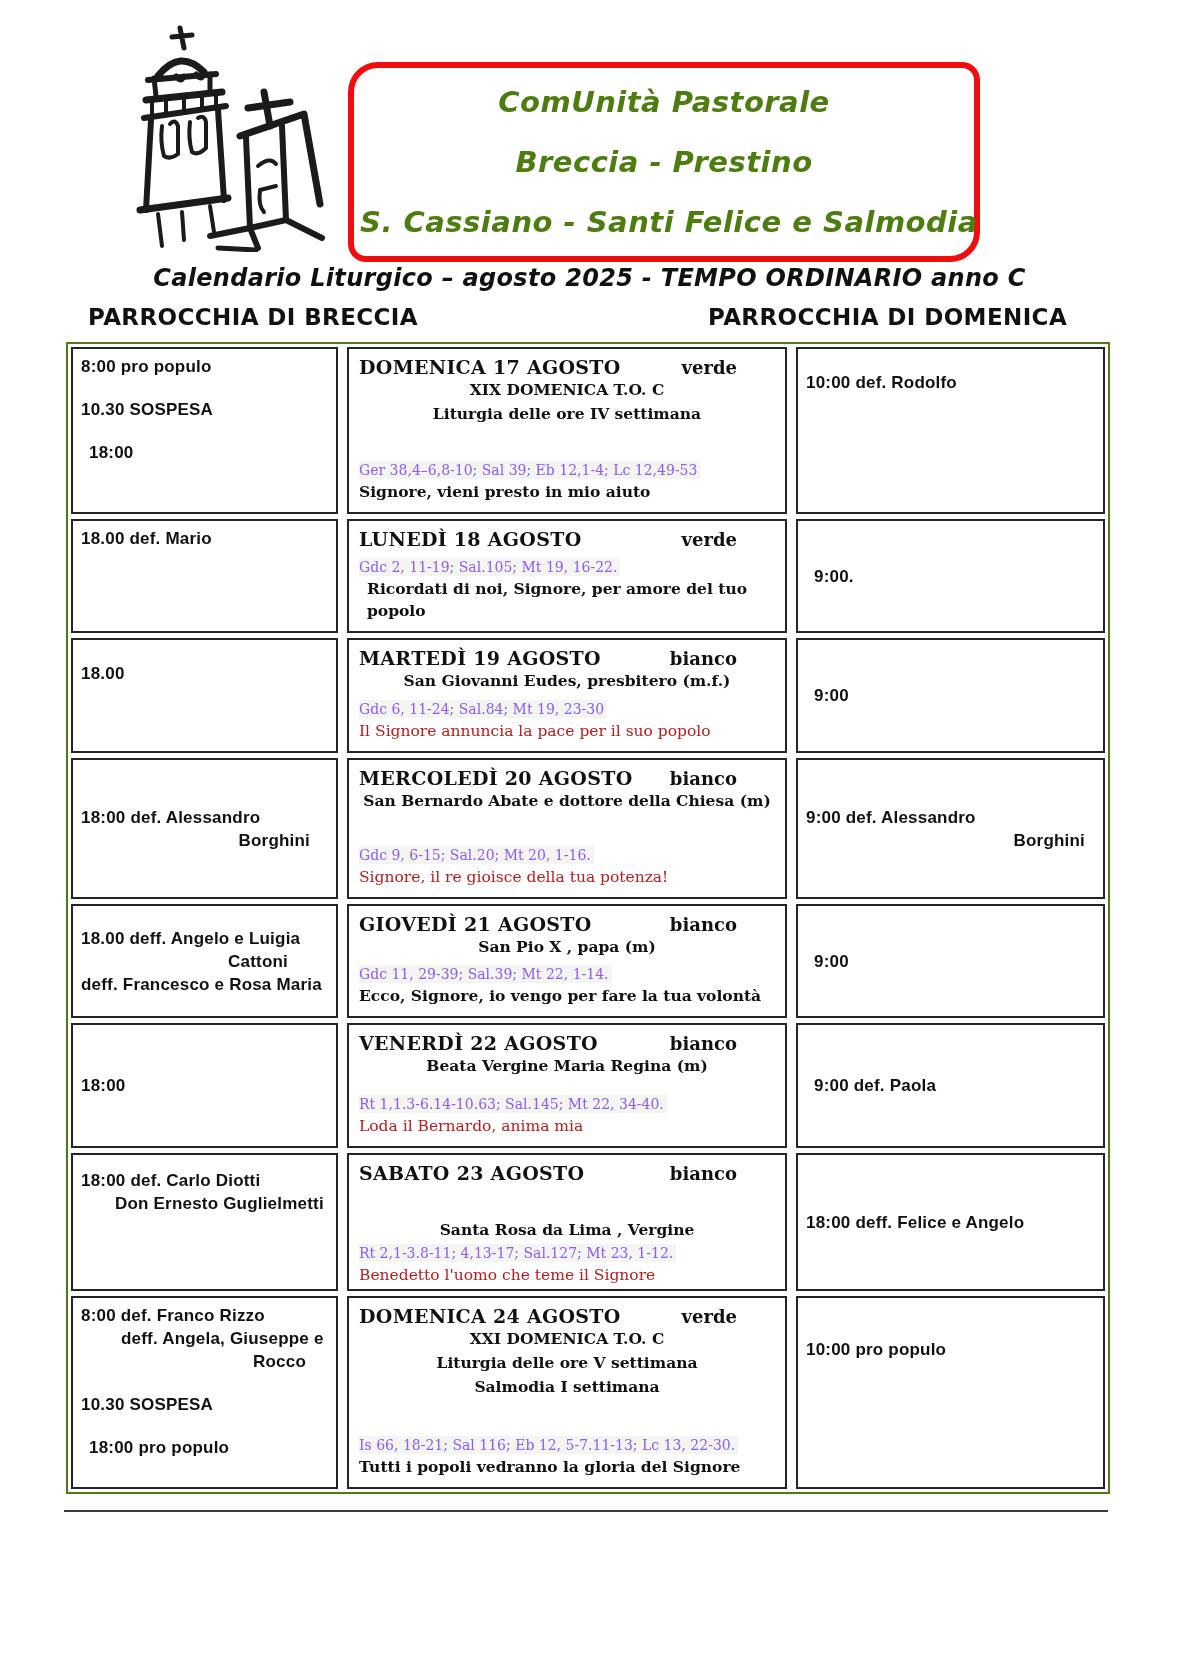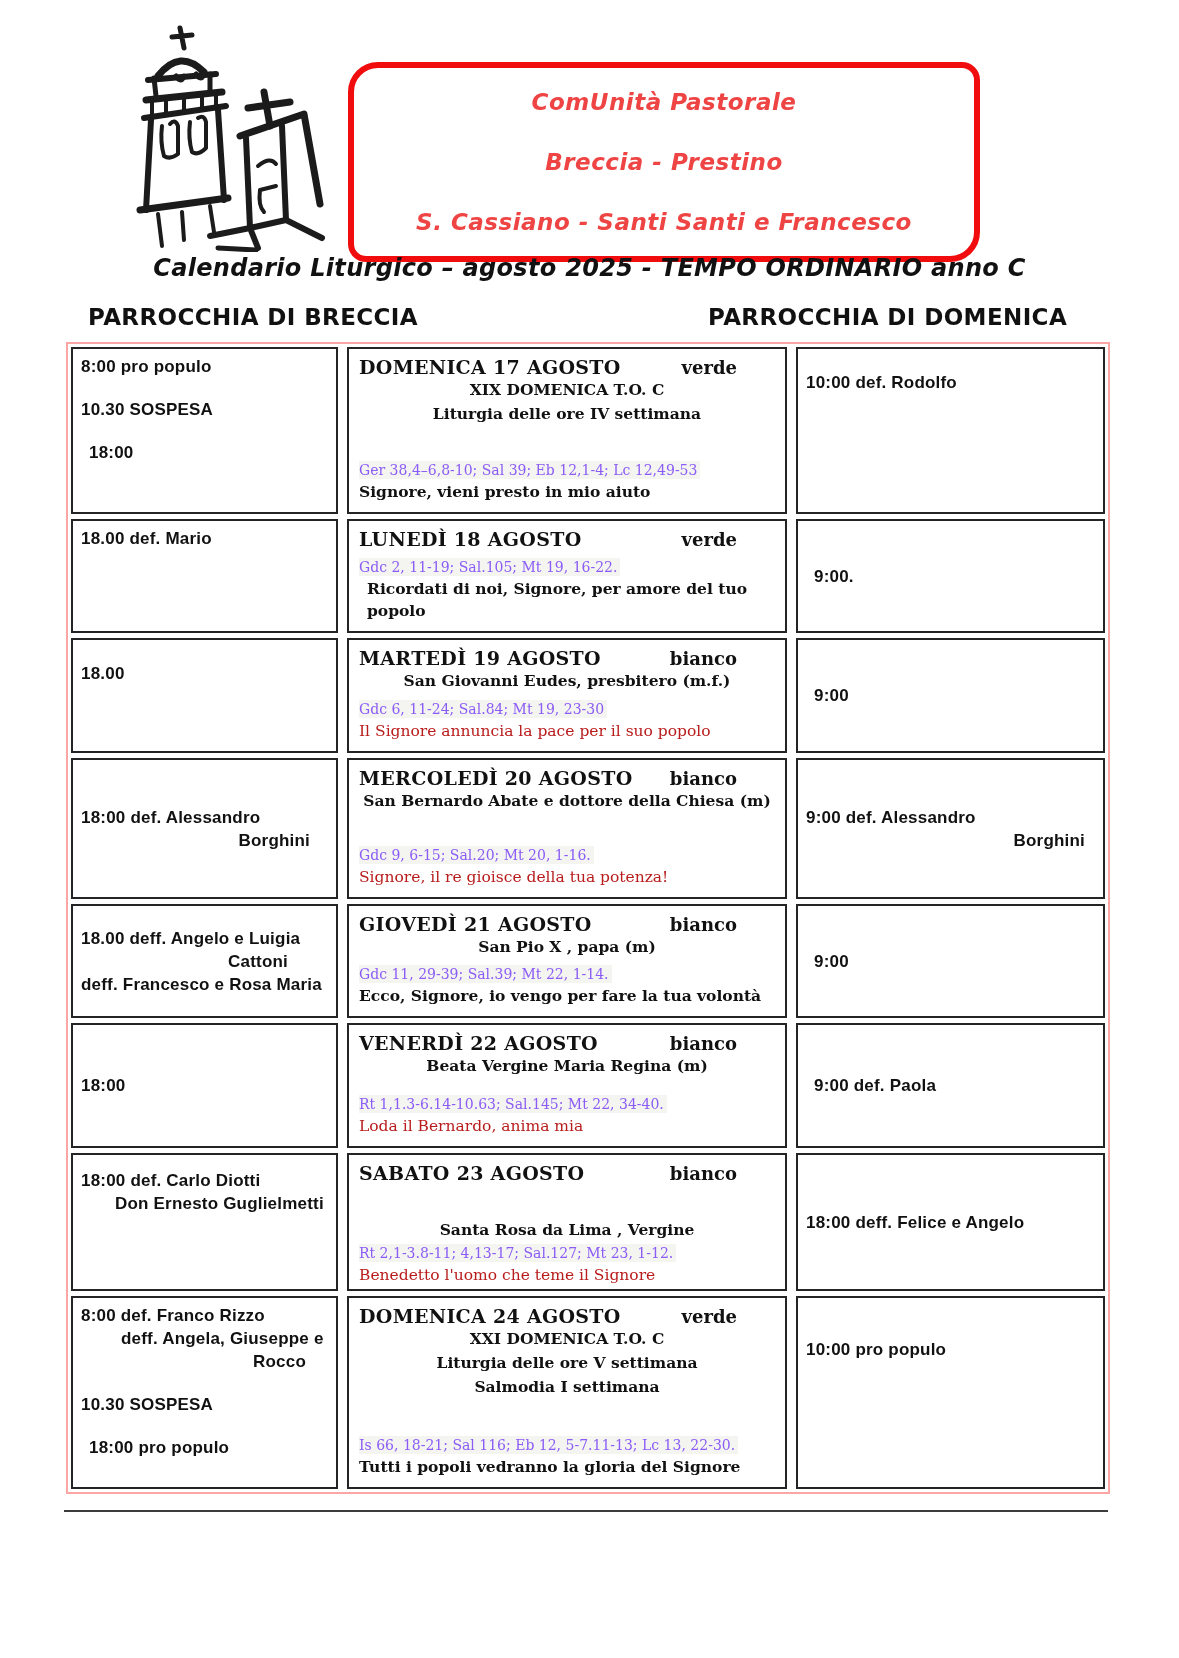--- a/index.html
+++ b/index.html
@@ -13,44 +13,44 @@
   }
   
   .logo{position:absolute;left:118px;top:14px;width:226px;height:238px;}
   .title-box{
     position:absolute;left:348px;top:62px;width:608px;height:180px;
     border:6px solid #f10d0d;border-radius:30px 18px 30px 18px;
     display:flex;flex-direction:column;justify-content:space-around;
     padding:4px 6px;text-align:center;
   }
   .title-box .tline{
-    color:#ef4444;font-weight:700;font-style:italic;
-    font-size:23px;line-height:54px;white-space:nowrap;
+    color:#4d7c0f;font-weight:700;font-style:italic;
+    font-size:29px;line-height:54px;white-space:nowrap;
     font-family:"DejaVu Sans", sans-serif;letter-spacing:.5px;
   }
   .cal-subtitle{
-    position:absolute;left:0;top:254px;width:1179px;text-align:center;
+    position:absolute;left:0;top:264px;width:1179px;text-align:center;
     font-size:24px;font-weight:700;font-style:italic;letter-spacing:.3px;
     font-family:"DejaVu Sans", sans-serif;
   }
   .col-head{
     position:absolute;top:304px;font-size:23px;font-weight:700;
     font-family:"DejaVu Sans", sans-serif;letter-spacing:.4px;white-space:nowrap;
   }
   .col-head.left{left:88px;}
   .col-head.right{left:708px;}
 
   
   .calendar{
     position:absolute;left:66px;top:342px;
     display:grid;
     grid-template-columns:267px 440px 309px;
     grid-template-rows:167px 114px 115px 141px 114px 125px 138px 193px;
     row-gap:5px;column-gap:9px;
-    border:2px solid #fca5a5;padding:3px;background:#fff;
+    border:2px solid #4d7c0f;padding:3px;background:#fff;
   }
   .cell{
     border:2px solid #242424;background:#fff;
     display:flex;flex-direction:column;box-sizing:border-box;
   }
   
   .side{padding:6px 8px;font-weight:700;font-size:17px;line-height:23px;letter-spacing:.2px;}
   .side .bline{white-space:nowrap;}
   .v-center{justify-content:center;}
   .v-top{justify-content:flex-start;}
@@ -119,21 +119,21 @@
       <path d="M140 152 Q152 142 158 150 M142 176 L158 172 M142 176 Q140 192 146 198" stroke-width="4"></path>
 
       <path d="M92 222 L132 214 L140 234 M132 214 L168 206 L204 224" stroke-width="6"></path>
       <path d="M100 234 L138 236" stroke-width="5"></path>
     </svg>
   </div>
 
   <div class="title-box">
     <div class="tline">ComUnità Pastorale</div>
     <div class="tline">Breccia - Prestino</div>
-    <div class="tline">S. Cassiano - Santi Santi e Francesco</div>
+    <div class="tline">S. Cassiano - Santi Felice e Salmodia</div>
   </div>
 
   <div class="cal-subtitle">Calendario Liturgico – agosto 2025 - TEMPO ORDINARIO anno C</div>
 
   <div class="col-head left">PARROCCHIA DI BRECCIA</div>
   <div class="col-head right">PARROCCHIA DI DOMENICA</div>
 
   <div class="calendar">
 
     <div class="cell side v-top">

